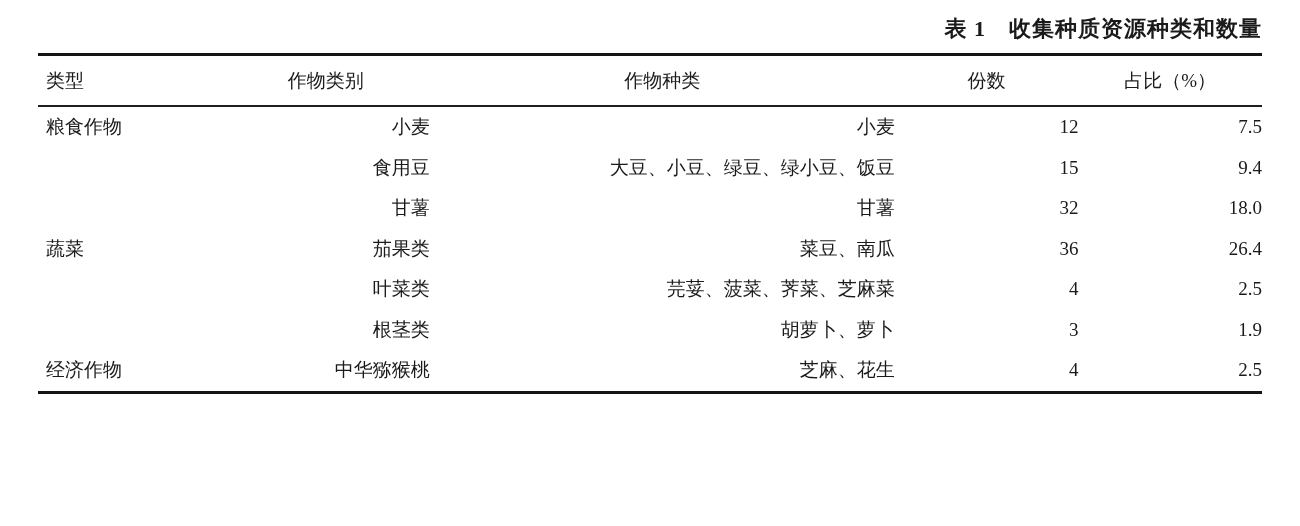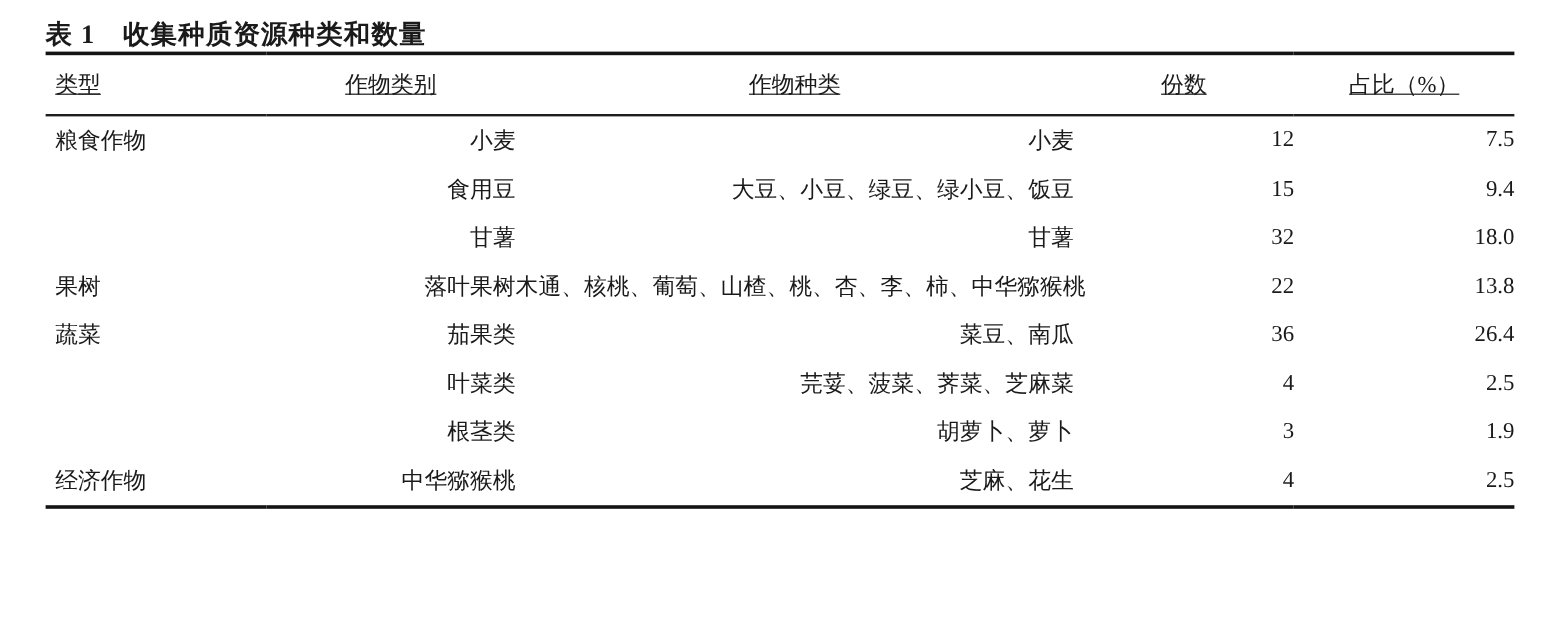--- a/index.html
+++ b/index.html
@@ -12,42 +12,41 @@
     font-family: "Liberation Serif", "DejaVu Serif", serif;
     color: #1a1a1a;
   }
   .page {
     box-sizing: border-box;
     width: 1300px;
     height: 526px;
     padding: 12px 38px 0 38px;
   }
   .table-title {
-    text-align: left;
+    text-align: right;
     font-weight: bold;
     font-size: 22px;
     letter-spacing: 1px;
-    margin: 4px 0 1px 0;
+    margin: 4px 0 11px 0;
     line-height: 26px;
   }
   table.resource-table {
     width: 100%;
     border-collapse: collapse;
     table-layout: fixed;
     border-top: 3.5px solid #141414;
     border-bottom: 3.5px solid #141414;
   }
   table.resource-table thead th {
     font-weight: normal;
     font-size: 19px;
     height: 49px;
     text-align: center;
     border-bottom: 2px solid #1e1e1e;
     padding: 0;
-    text-decoration: underline;
   }
   table.resource-table tbody td {
     font-size: 19px;
     height: 40.5px;
     text-align: right;
     padding: 0;
     white-space: nowrap;
   }
   table.resource-table th.col-type,
   table.resource-table td.col-type {
@@ -100,27 +99,20 @@
         <td>9.4</td>
       </tr>
       <tr>
         <td class="col-type"></td>
         <td>甘薯</td>
         <td>甘薯</td>
         <td>32</td>
         <td>18.0</td>
       </tr>
       <tr>
-        <td class="col-type">果树</td>
-        <td>落叶果树</td>
-        <td>木通、核桃、葡萄、山楂、桃、杏、李、柿、中华猕猴桃</td>
-        <td>22</td>
-        <td>13.8</td>
-      </tr>
-      <tr>
         <td class="col-type">蔬菜</td>
         <td>茄果类</td>
         <td>菜豆、南瓜</td>
         <td>36</td>
         <td>26.4</td>
       </tr>
       <tr>
         <td class="col-type"></td>
         <td>叶菜类</td>
         <td>芫荽、菠菜、荠菜、芝麻菜</td>

